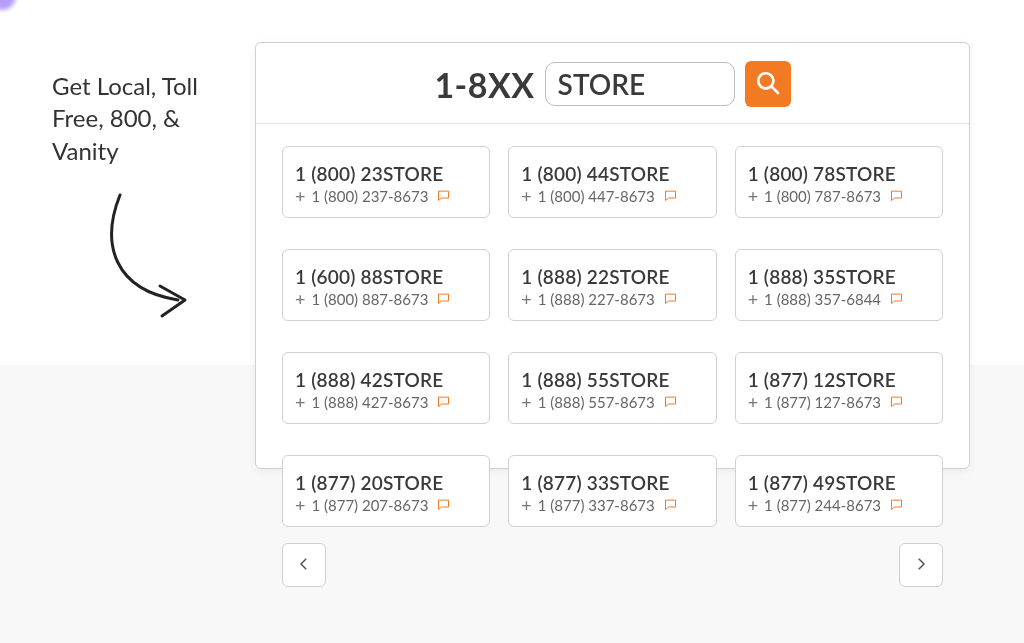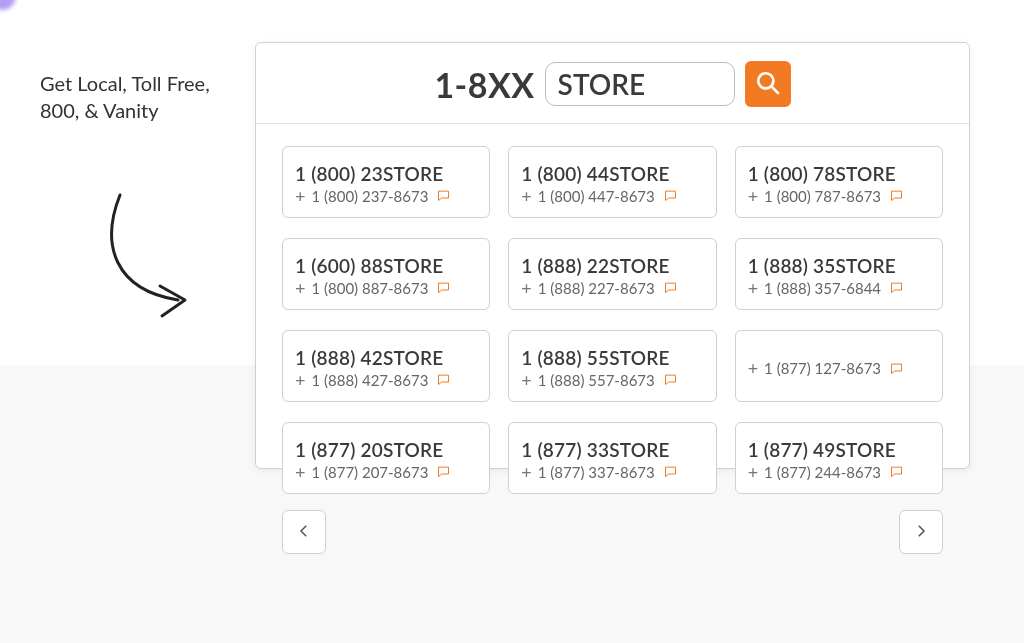--- a/index.html
+++ b/index.html
@@ -5,34 +5,34 @@
   * { box-sizing: border-box; margin: 0; padding: 0; }
   html, body { width: 1024px; height: 643px; font-family: "Lato", "Helvetica Neue", Arial, sans-serif; background: #fff; position: relative; overflow: hidden; }
 
   
   .corner-blob { position:absolute; top:-18px; left:-12px; width:28px; height:28px; border-radius:50%; background:#b59cf5; filter: blur(2px); }
 
   
   .lower-band { position:absolute; left:0; right:0; top:365px; bottom:0; background:#f8f8f8; }
 
   
-  .callout { position:absolute; left:40px; top:70px; width:190px; color:#333; font-size:20px; line-height:1.35; }
+  .callout { position:absolute; left:52px; top:70px; width:190px; color:#333; font-size:24px; line-height:1.35; }
   .arrow-wrap { position:absolute; left:90px; top:190px; width:120px; height:140px; }
   .arrow-wrap svg { width:100%; height:100%; }
 
   
   .panel { position:absolute; left:255px; top:42px; width:715px; height:427px; background:#fff; border:1px solid #d0d0d0; border-radius:6px; box-shadow:0 2px 10px rgba(0,0,0,0.06); display:flex; flex-direction:column; }
 
   .search-row { display:flex; align-items:center; justify-content:center; gap:10px; padding:18px 0 16px; border-bottom:1px solid #e2e2e2; }
   .prefix { font-size:34px; font-weight:700; color:#3a3a3a; letter-spacing:0.5px; }
   .term-input { font-size:28px; font-weight:600; color:#3a3a3a; border:1px solid #bdbdbd; border-radius:10px; padding:2px 12px; width:190px; height:44px; font-family:inherit; }
   .search-btn { width:46px; height:46px; border:none; border-radius:6px; background:#f27a22; display:flex; align-items:center; justify-content:center; cursor:pointer; }
   .search-btn svg { width:26px; height:26px; stroke:#fff; stroke-width:2.5; fill:none; }
 
-  .results { flex:1; padding:22px 26px 0 26px; display:grid; grid-template-columns:repeat(3, 1fr); grid-auto-rows:72px; gap:20px 18px; align-content:start; }
+  .results { flex:1; padding:22px 26px 0 26px; display:grid; grid-template-columns:repeat(3, 1fr); grid-auto-rows:72px; gap:31px 18px; align-content:start; }
 
   .card { border:1px solid #d0d0d0; border-radius:6px; padding:8px 12px 6px; display:flex; flex-direction:column; justify-content:center; cursor:pointer; background:#fff; }
   .vanity { font-size:19px; font-weight:600; color:#3a3a3a; letter-spacing:0.2px; }
   .numeric-row { display:flex; align-items:center; gap:6px; margin-top:2px; }
   .plus { font-size:18px; color:#777; line-height:1; }
   .numeric { font-size:15px; color:#666; }
   .chat { margin-left:2px; display:inline-flex; }
   .chat svg { width:15px; height:15px; stroke:#f27a22; stroke-width:1.6; fill:none; }
 
   .pager { display:flex; justify-content:space-between; padding:16px 26px 18px; }
@@ -161,20 +161,21 @@
           <span class="plus">+</span>
           <span class="numeric">1 (888) 557-8673</span>
           <span class="chat">
             <svg viewBox="0 0 24 24">
               <path d="M4 5h16v11H9l-5 4V5z" stroke-linejoin="round"></path>
             </svg>
           </span>
         </div>
       </div>
       <div class="card">
+        <div class="vanity">1 (877) 12STORE</div>
         <div class="numeric-row">
           <span class="plus">+</span>
           <span class="numeric">1 (877) 127-8673</span>
           <span class="chat">
             <svg viewBox="0 0 24 24">
               <path d="M4 5h16v11H9l-5 4V5z" stroke-linejoin="round"></path>
             </svg>
           </span>
         </div>
       </div>

